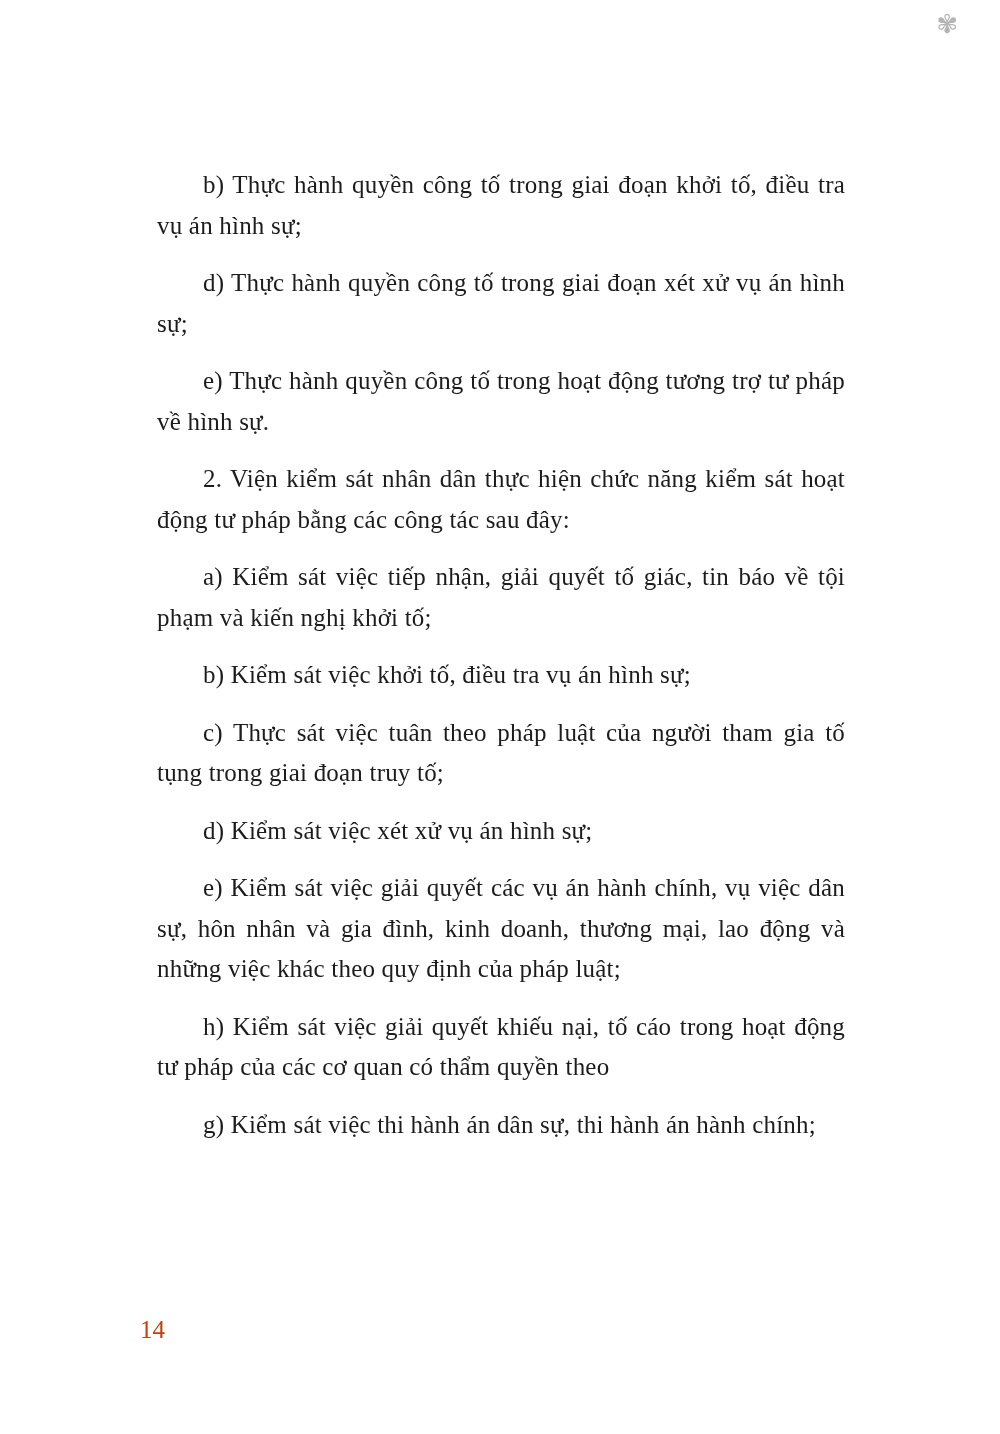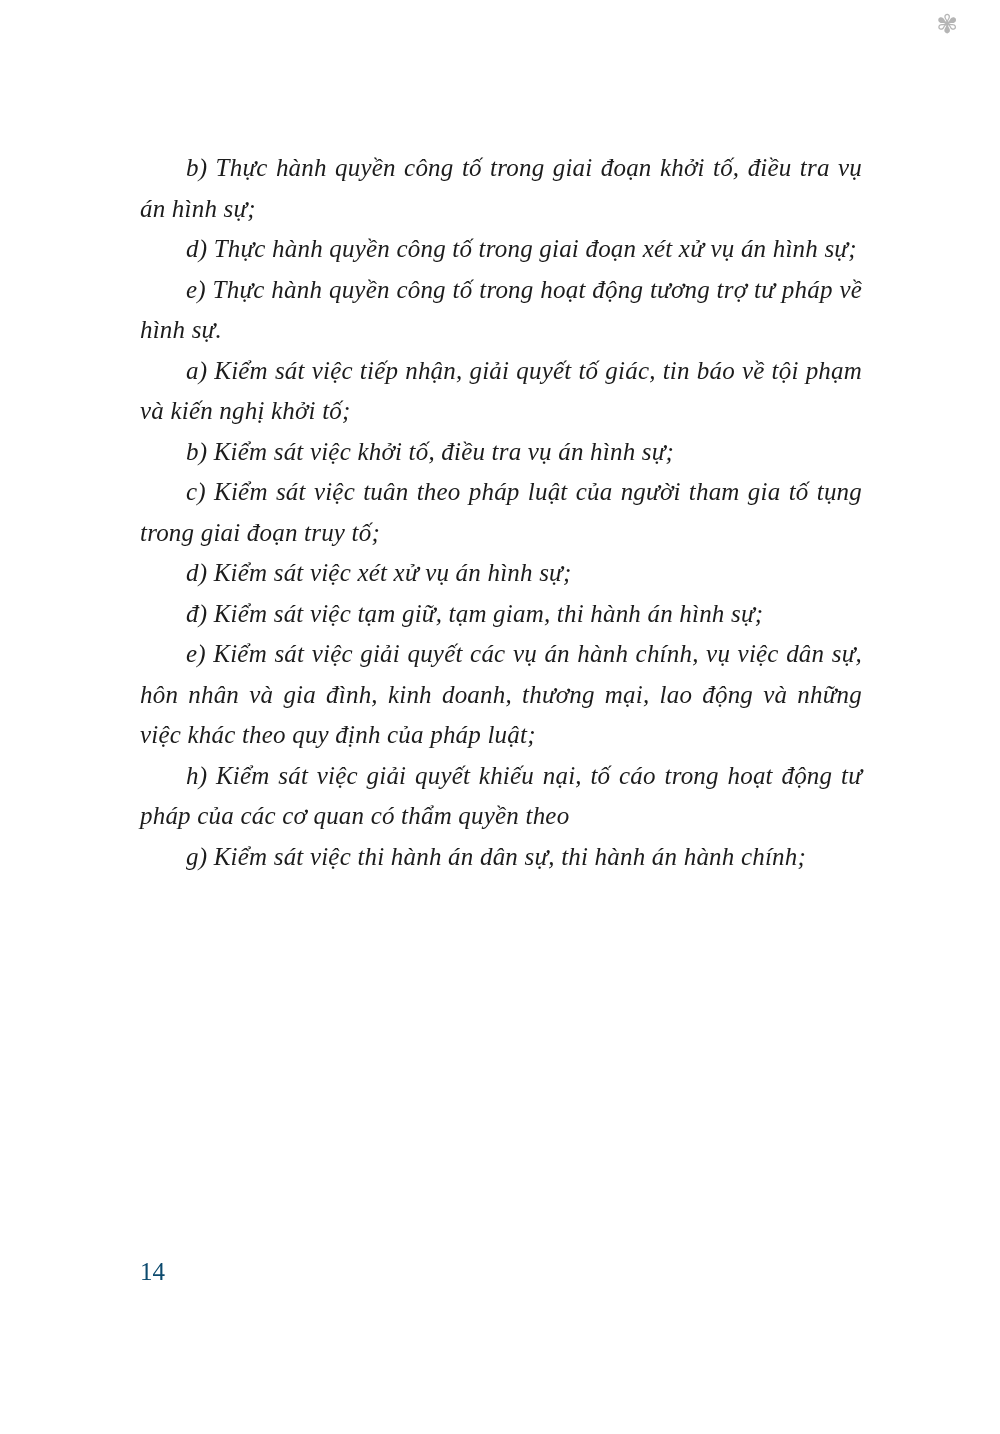--- a/index.html
+++ b/index.html
@@ -29,48 +29,47 @@
     position: absolute;
     top: 148px;
     left: 140px;
     right: 138px;
     font-size: 25px;
     line-height: 40.5px;
     text-align: justify;
     letter-spacing: 0.2px;
   }
   .text-block p {
-    margin: 0;
+    margin: 17px;
     text-indent: 46px;
-    font-style: italic;
   }
   .page-number {
     position: absolute;
     left: 140px;
-    top: 1258px;
+    top: 1316px;
     font-size: 25px;
-    color: #0c4a6e;
+    color: #c2410c;
   }
 </style>
 </head>
 <body>
 
 <div class="page">
 
   <span class="corner-ornament">✾</span>
 
   <div class="text-block" id="paragraph-container">
       <p>b) Thực hành quyền công tố trong giai đoạn khởi tố, điều tra vụ án hình sự;</p>
       <p>d) Thực hành quyền công tố trong giai đoạn xét xử vụ án hình sự;</p>
       <p>e) Thực hành quyền công tố trong hoạt động tương trợ tư pháp về hình sự.</p>
+      <p>2. Viện kiểm sát nhân dân thực hiện chức năng kiểm sát hoạt động tư pháp bằng các công tác sau đây:</p>
       <p>a) Kiểm sát việc tiếp nhận, giải quyết tố giác, tin báo về tội phạm và kiến nghị khởi tố;</p>
       <p>b) Kiểm sát việc khởi tố, điều tra vụ án hình sự;</p>
-      <p>c) Kiểm sát việc tuân theo pháp luật của người tham gia tố tụng trong giai đoạn truy tố;</p>
+      <p>c) Thực sát việc tuân theo pháp luật của người tham gia tố tụng trong giai đoạn truy tố;</p>
       <p>d) Kiểm sát việc xét xử vụ án hình sự;</p>
-      <p>đ) Kiểm sát việc tạm giữ, tạm giam, thi hành án hình sự;</p>
       <p>e) Kiểm sát việc giải quyết các vụ án hành chính, vụ việc dân sự, hôn nhân và gia đình, kinh doanh, thương mại, lao động và những việc khác theo quy định của pháp luật;</p>
       <p>h) Kiểm sát việc giải quyết khiếu nại, tố cáo trong hoạt động tư pháp của các cơ quan có thẩm quyền theo</p>
       <p>g) Kiểm sát việc thi hành án dân sự, thi hành án hành chính;</p>
     </div>
 
   <div class="page-number">14</div>
 
 </div>
 
 </body></html>

